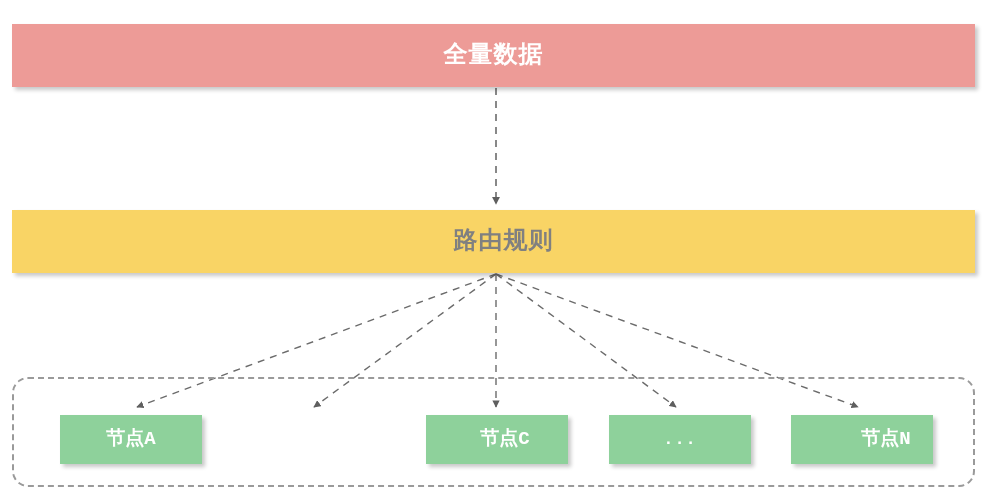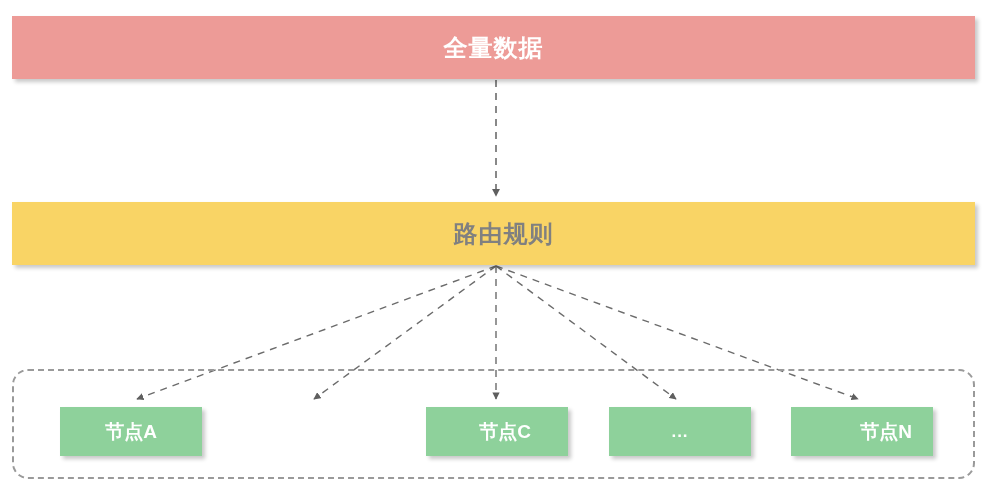--- a/index.html
+++ b/index.html
@@ -9,23 +9,24 @@
   }
   body {
     width: 993px;
     height: 487px;
     position: relative;
     overflow: hidden;
     font-family: "Liberation Sans", "DejaVu Sans", sans-serif;
   }
   #diagram-root {
     position: absolute;
-    left: 0; top: 0;
+    left: 0; top: 8px;
     width: 993px;
     height: 479px;
+    font-family: Liberation Mono, monospace;
   }
   .svg-layer {
     position: absolute;
     left: 0; top: 0;
     width: 993px;
     height: 487px;
     pointer-events: none;
   }
   .node-box {
     position: absolute;

